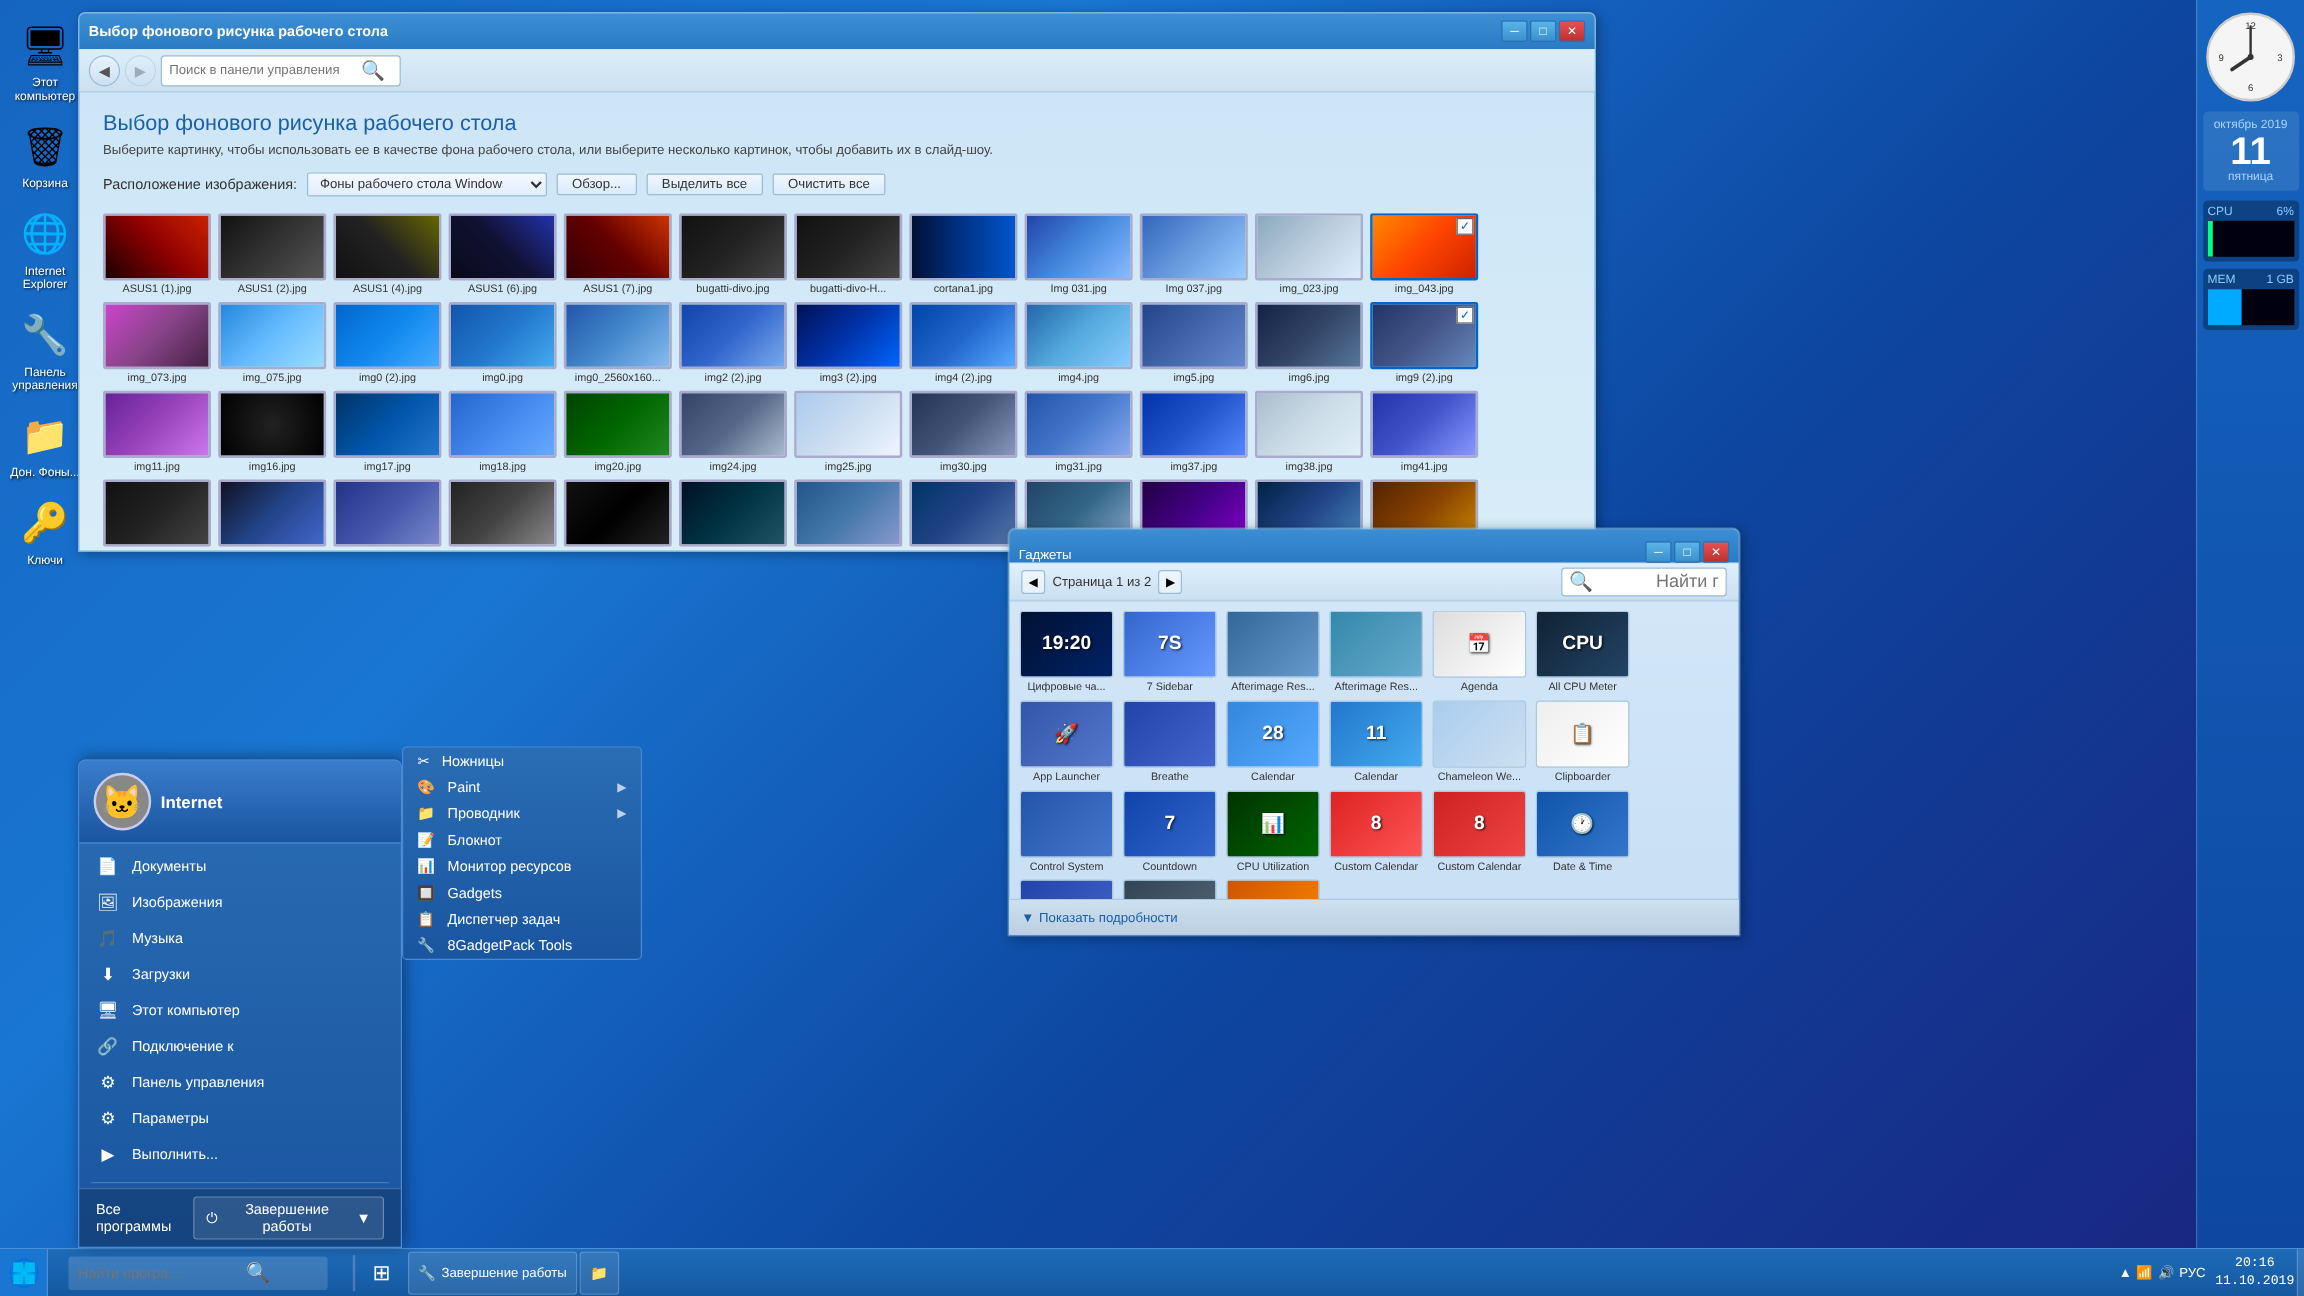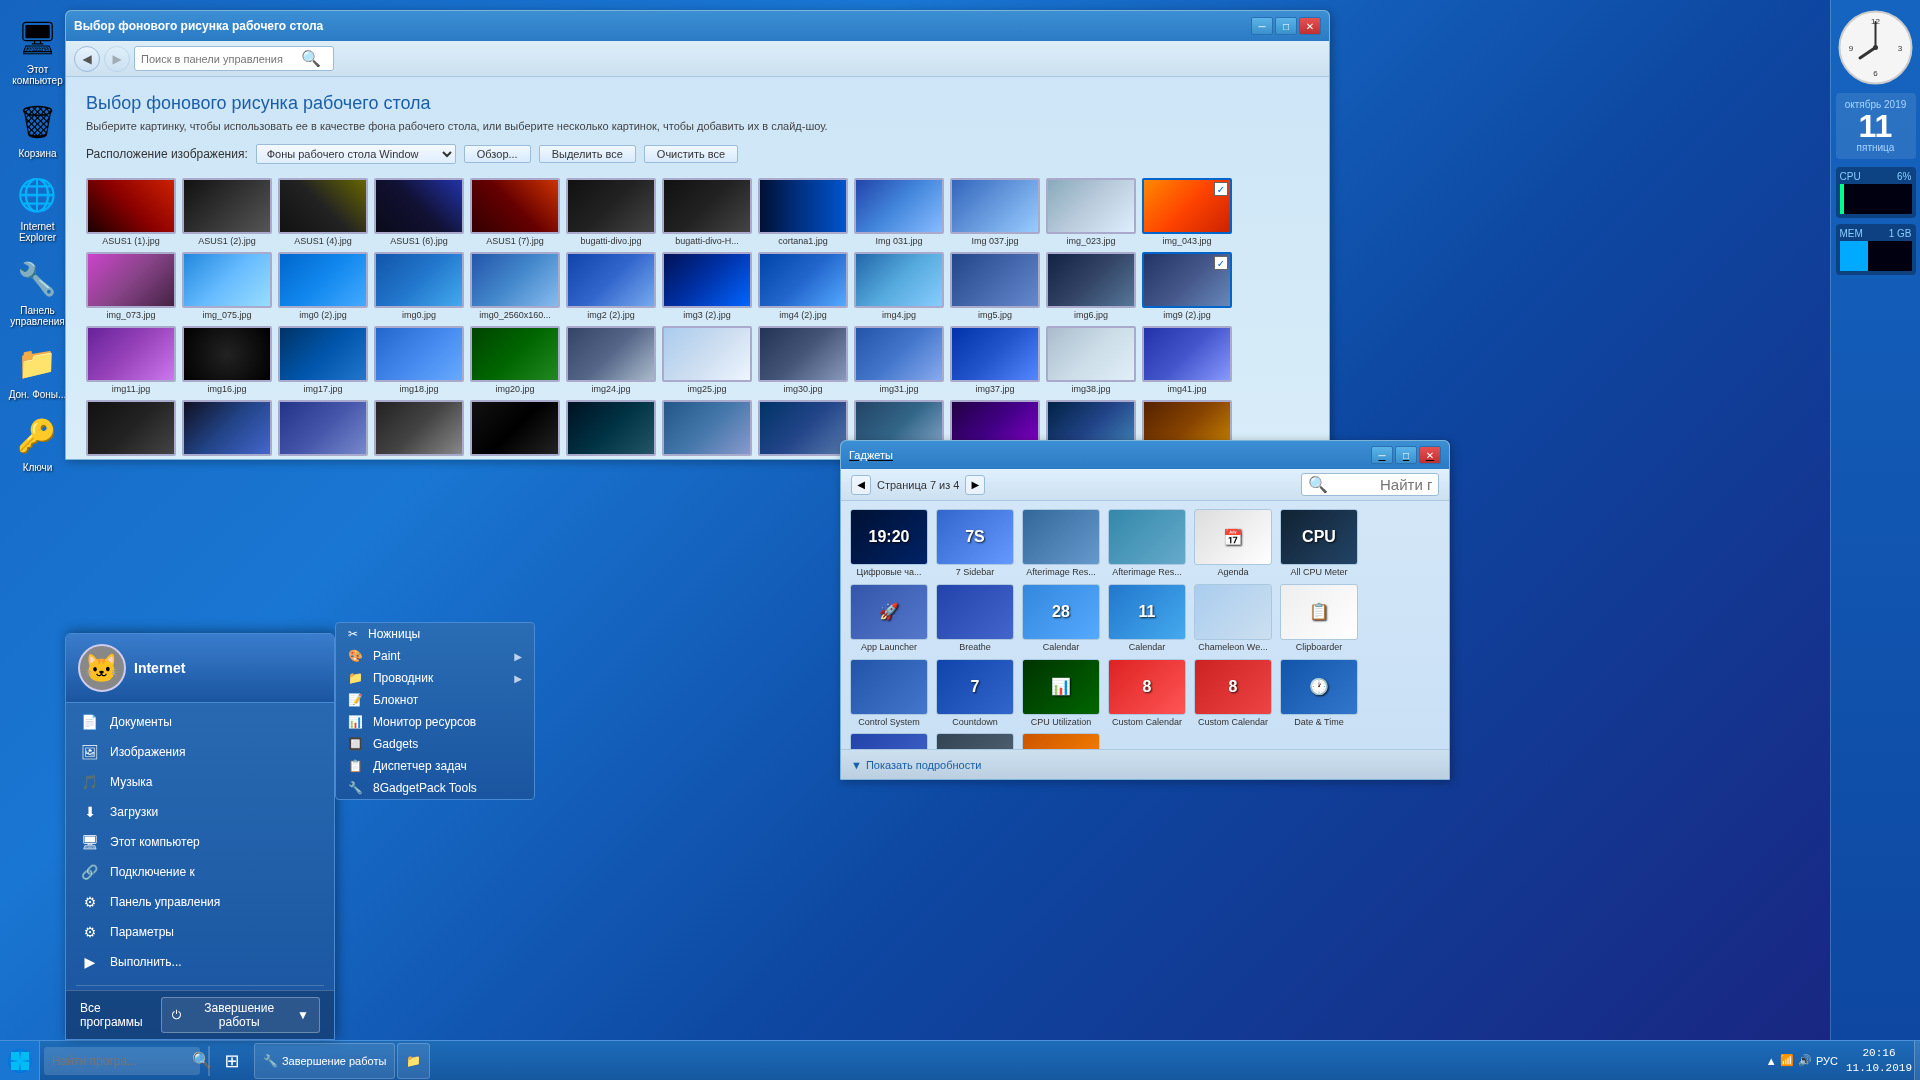--- a/index.html
+++ b/index.html
@@ -50,23 +50,23 @@
       border-radius: 50%;
       display: flex;
       align-items: center;
       justify-content: center;
     }
     .taskbar-search {
       display: flex;
       align-items: center;
       background: rgba(255,255,255,0.15);
       border-radius: 3px;
-      margin: 0 4px;
+      margin: 0 17px;
       padding: 2px 8px;
-      width: 156px;
+      width: 216px;
       height: 28px;
     }
     .taskbar-search input {
       background: transparent;
       border: none;
       color: white;
       font-size: 12px;
       width: 140px;
       outline: none;
     }
@@ -584,23 +584,22 @@
       border: 1px solid #7ab4d8;
       border-radius: 6px 6px 0 0;
       overflow: hidden;
       box-shadow: 2px 2px 10px rgba(0,0,0,0.3);
       z-index: 150;
     }
     .gadgets-titlebar {
       height: 28px;
       background: linear-gradient(to bottom, #3d8fd4, #2a7bc4);
       display: flex;
-      align-items: center;
+      align-items: flex-end;
       padding: 0 8px;
-      text-decoration: underline;
     }
     .gadgets-title {
       color: white;
       font-size: 11px;
       flex: 1;
     }
     .gadgets-controls {
       display: flex;
       gap: 2px;
     }
@@ -1102,21 +1101,21 @@
       <div class="gadgets-title">Гаджеты</div>
       <div class="gadgets-controls">
         <div class="win-btn">─</div>
         <div class="win-btn">□</div>
         <div class="win-btn close">✕</div>
       </div>
     </div>
     <div class="gadgets-toolbar">
       <div class="page-nav">
         <div class="page-nav-btn">◀</div>
-        <span class="page-text">Страница 7 из 4</span>
+        <span class="page-text">Страница 1 из 2</span>
         <div class="page-nav-btn">▶</div>
       </div>
       <div class="gadgets-search">
         <span>🔍</span>
         <input type="text" placeholder="Найти гаджеты" style="">
       </div>
     </div>
     <div class="gadgets-grid" id="gadgets-grid">
 
     <div class="gadget-item">

